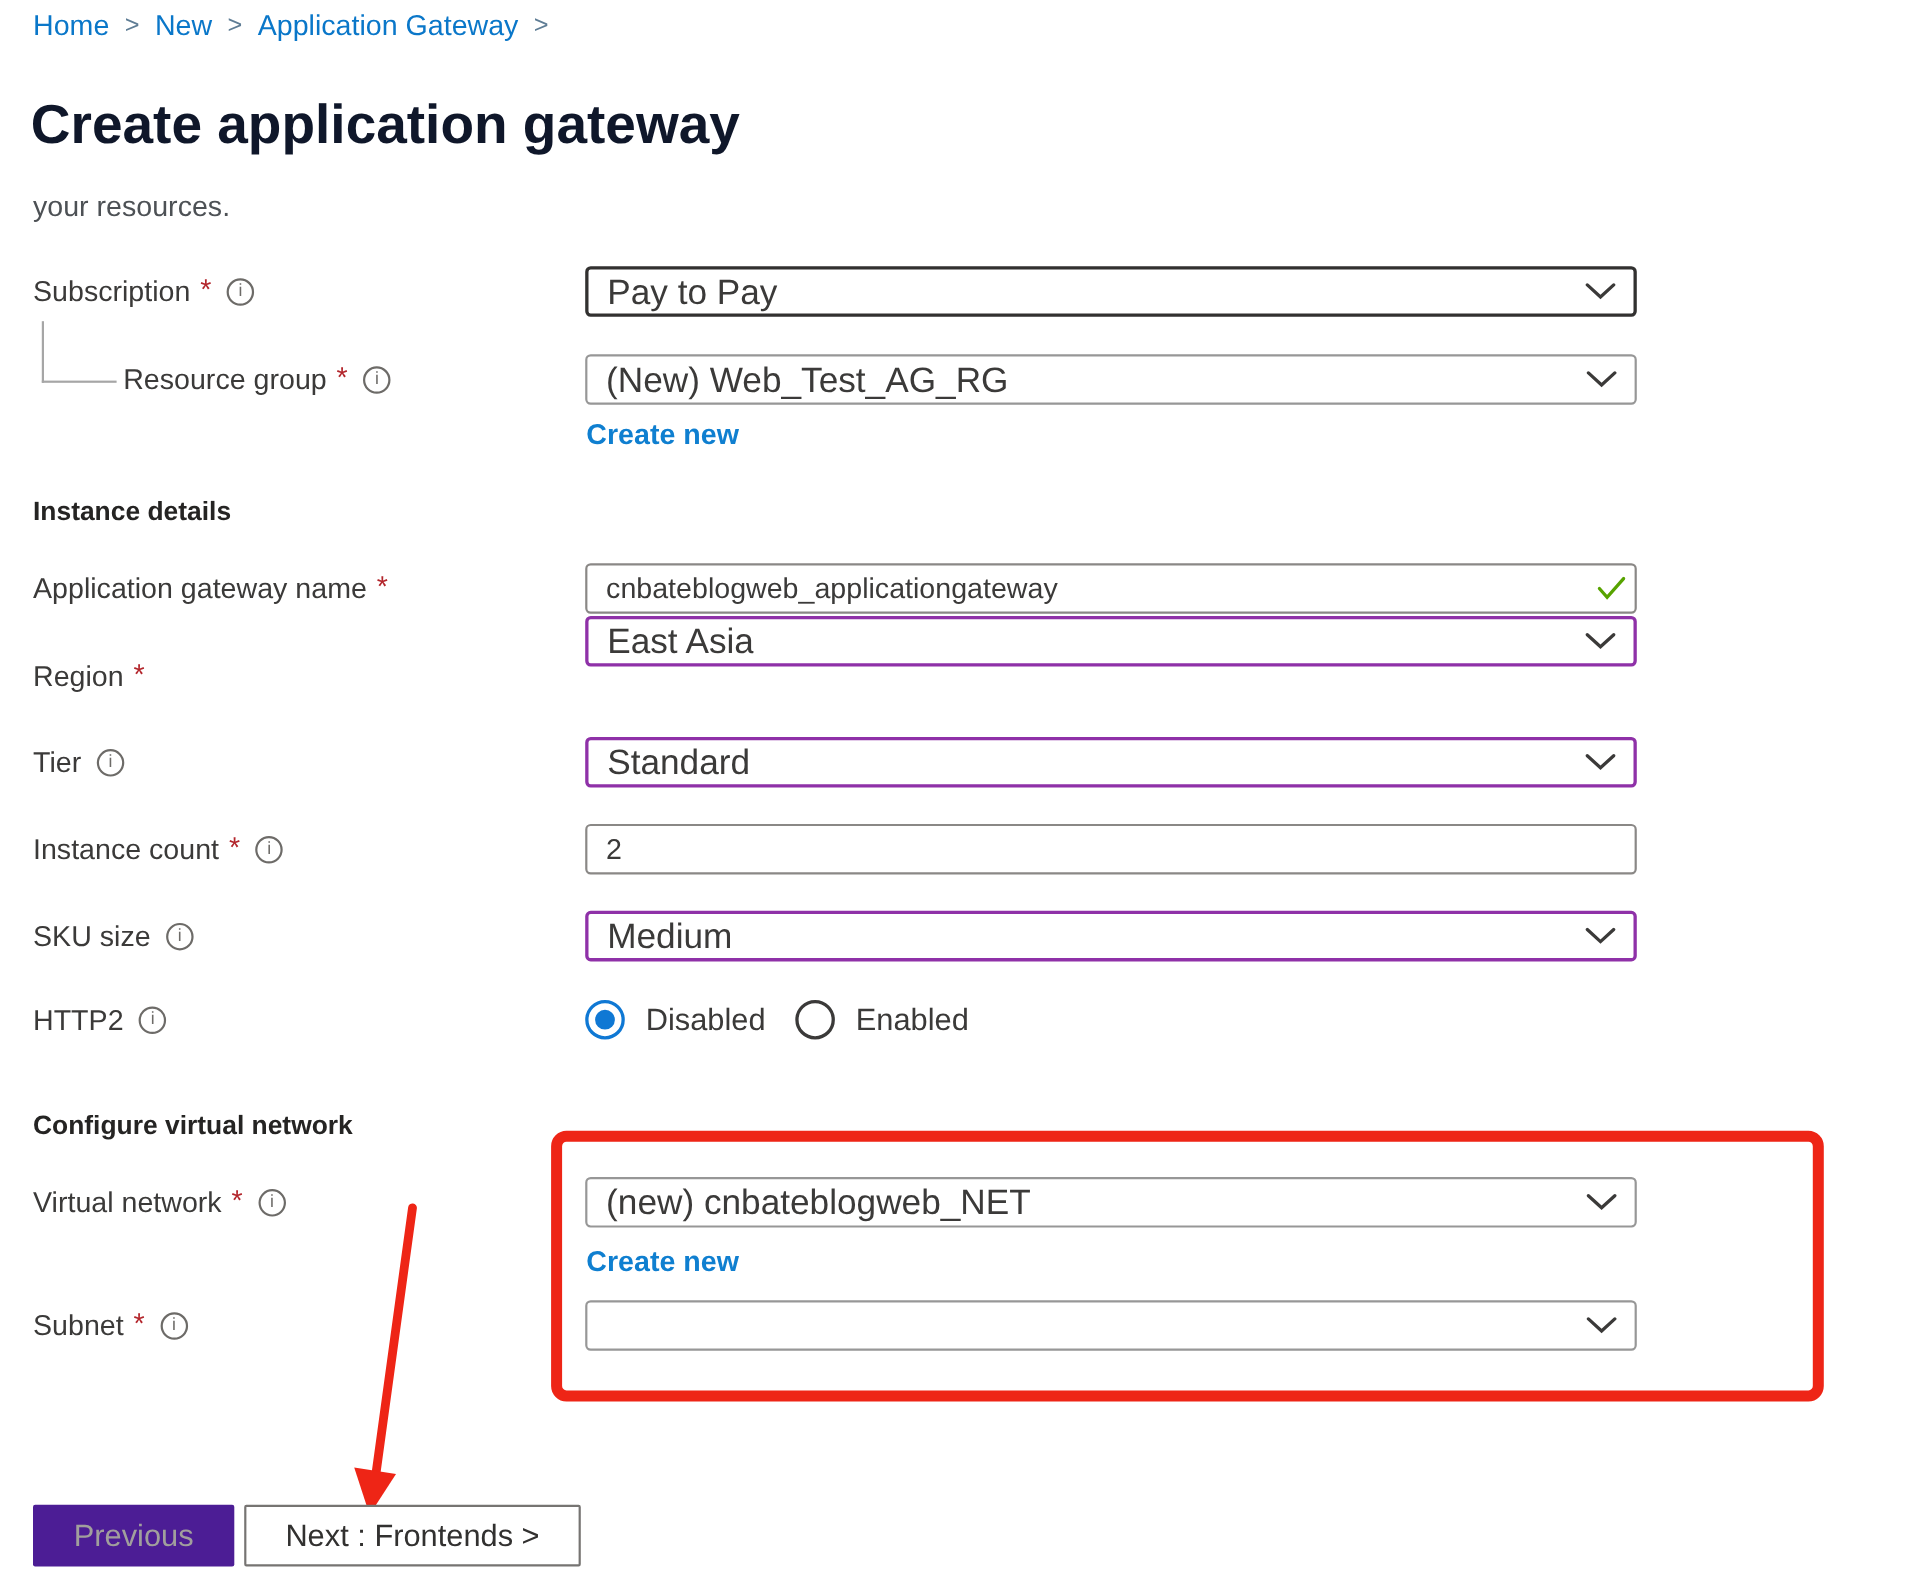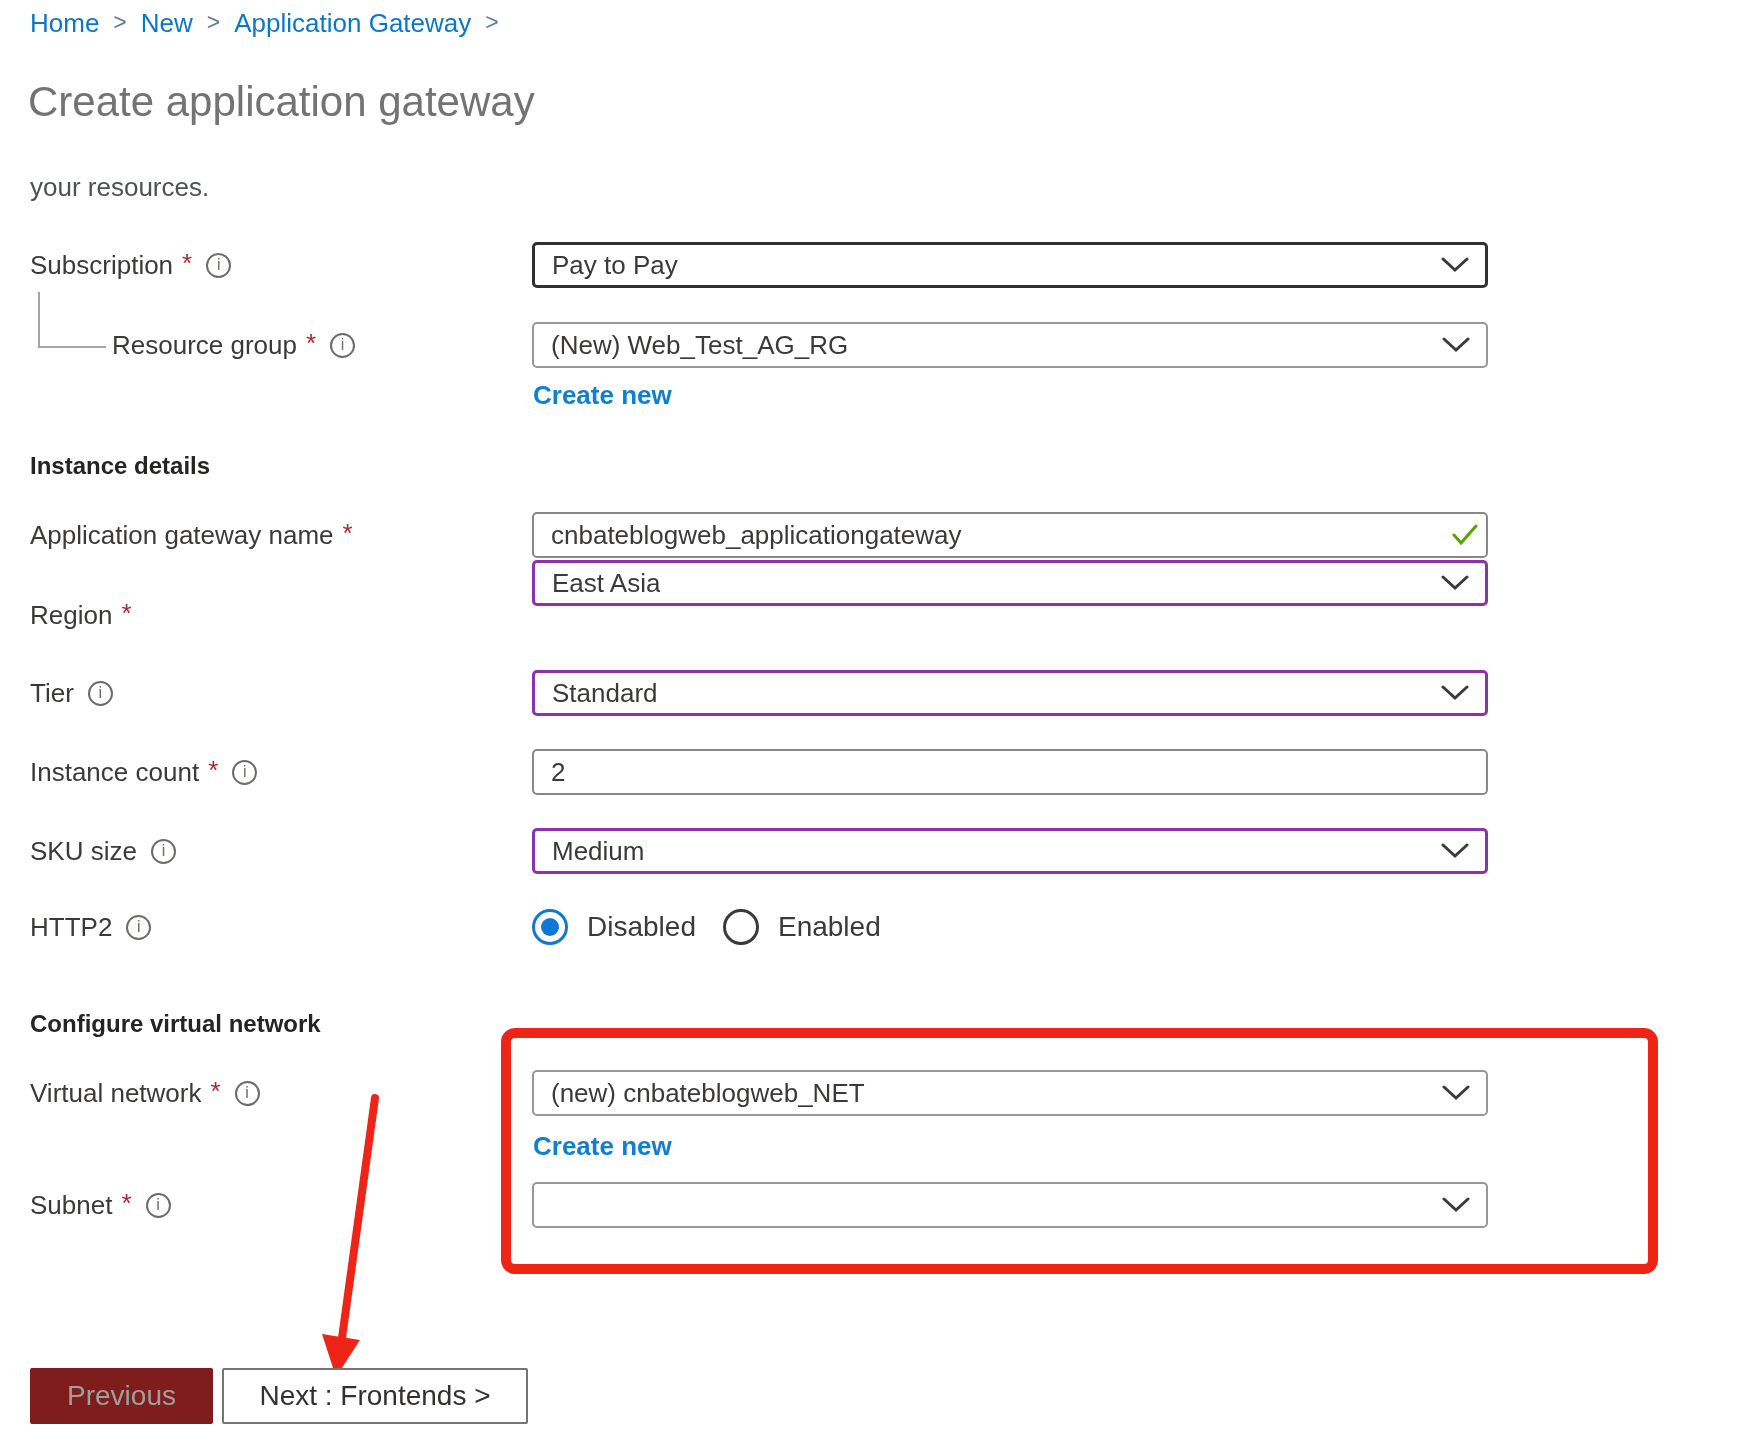--- a/index.html
+++ b/index.html
@@ -6,33 +6,33 @@
   body{
     width:1751px;height:1432px;position:relative;background:#ffffff;
     font-family:"Liberation Sans","DejaVu Sans",sans-serif;color:#3b3a39;
     overflow:hidden;
   }
   
   .breadcrumb{position:absolute;left:30px;top:8px;display:flex;align-items:center;gap:14px;font-size:26px;}
   .crumb{color:#0a77c9;cursor:pointer;text-decoration:none;}
   .crumb-sep{color:#5f7d95;font-size:23px;transform:translateY(-1px);}
   
-  .page-title{position:absolute;left:28px;top:50px;font-size:42px;font-weight:400;color:#737373;letter-spacing:0;}
+  .page-title{position:absolute;left:28px;top:50px;font-size:50px;font-weight:700;color:#0f172a;letter-spacing:0;}
   .intro{position:absolute;left:30px;top:172px;font-size:26px;color:#4d5155;}
   
   .section-heading{position:absolute;left:30px;font-size:24px;font-weight:700;color:#252423;}
   
   .label-row{position:absolute;display:flex;align-items:center;height:46px;font-size:26px;color:#3b3a39;white-space:nowrap;}
   .req{color:#b3262c;margin-left:9px;font-size:26px;position:relative;top:-2px;}
   .info{width:25px;height:25px;border:2px solid #6d6b68;border-radius:50%;display:inline-flex;align-items:center;justify-content:center;
         font-size:16px;color:#6d6b68;margin-left:14px;box-sizing:border-box;flex:0 0 auto;cursor:default;}
   
   .field{position:absolute;left:532px;width:956px;height:46px;box-sizing:border-box;background:#fff;
          border:2px solid #979797;border-radius:5px;display:flex;align-items:center;
-         padding:0 52px 0 17px;font-size:26px;color:#3b3a39;cursor:pointer;}
+         padding:0 52px 0 17px;font-size:32px;color:#3b3a39;cursor:pointer;}
   .field.dark{border:3px solid #323130;}
   .field.purple{border:3px solid #8f31a8;}
   .field .val{overflow:hidden;text-overflow:ellipsis;white-space:nowrap;}
   .chev{position:absolute;right:16px;top:50%;transform:translateY(-50%);line-height:0;}
   .check{position:absolute;right:18px;top:50%;transform:translateY(-50%);line-height:0;}
   .field-input{position:absolute;left:532px;width:956px;height:46px;box-sizing:border-box;border:2px solid #8a8886;border-radius:5px;
         font-family:"Liberation Sans","DejaVu Sans",sans-serif;font-size:26px;color:#3b3a39;padding:0 52px 0 17px;background:#fff;}
   
   .conn-v{position:absolute;left:38px;top:292px;width:2px;height:56px;background:#a6a6a6;}
   .conn-h{position:absolute;left:38px;top:346px;width:68px;height:2px;background:#a6a6a6;}
@@ -47,21 +47,21 @@
                   background:#0f78d4;transform:translate(-50%,-50%);}
   .rad.unsel{border:3px solid #3b3a39;}
   .radio-text{margin-left:19px;}
   
   .annot-rect{position:absolute;left:501px;top:1028px;width:1157px;height:246px;box-sizing:border-box;
               border:10px solid #ee2516;border-radius:14px;pointer-events:none;}
   .annot-arrow{position:absolute;left:300px;top:1088px;width:120px;height:300px;pointer-events:none;}
   
   .btn{position:absolute;top:1368px;height:56px;display:flex;align-items:center;justify-content:center;
        font-size:28px;box-sizing:border-box;cursor:pointer;border-radius:2px;}
-  .btn-prev{left:30px;width:183px;background:#7f1d1d;color:#a19f9d;border:none;}
+  .btn-prev{left:30px;width:183px;background:#4c1d95;color:#a19f9d;border:none;}
   .btn-next{left:222px;width:306px;background:#ffffff;color:#323130;border:2px solid #767472;}
 </style>
 </head>
 <body>
 
 <nav class="breadcrumb">
   <a class="crumb">Home</a>
   <span class="crumb-sep">&gt;</span>
   <a class="crumb">New</a>
   <span class="crumb-sep">&gt;</span>

